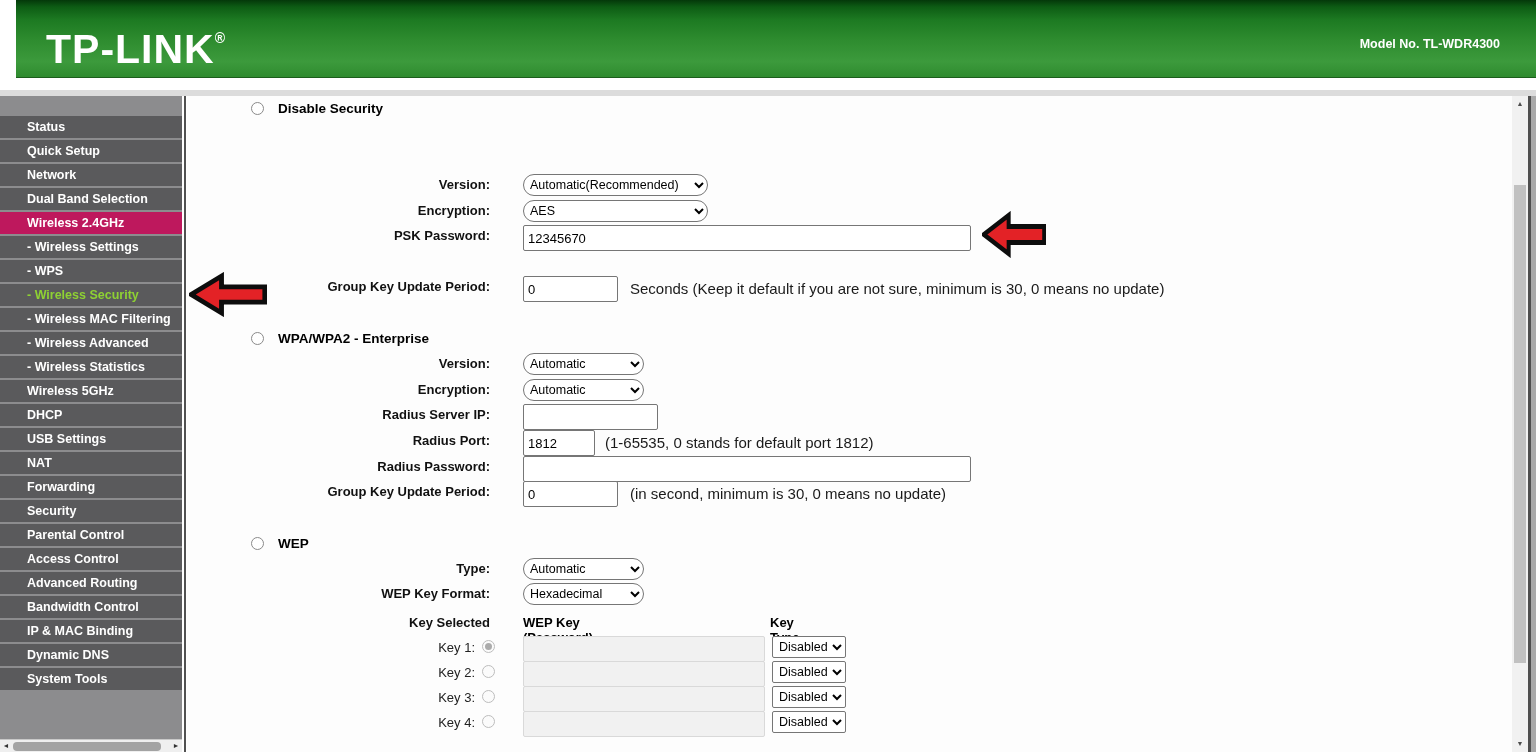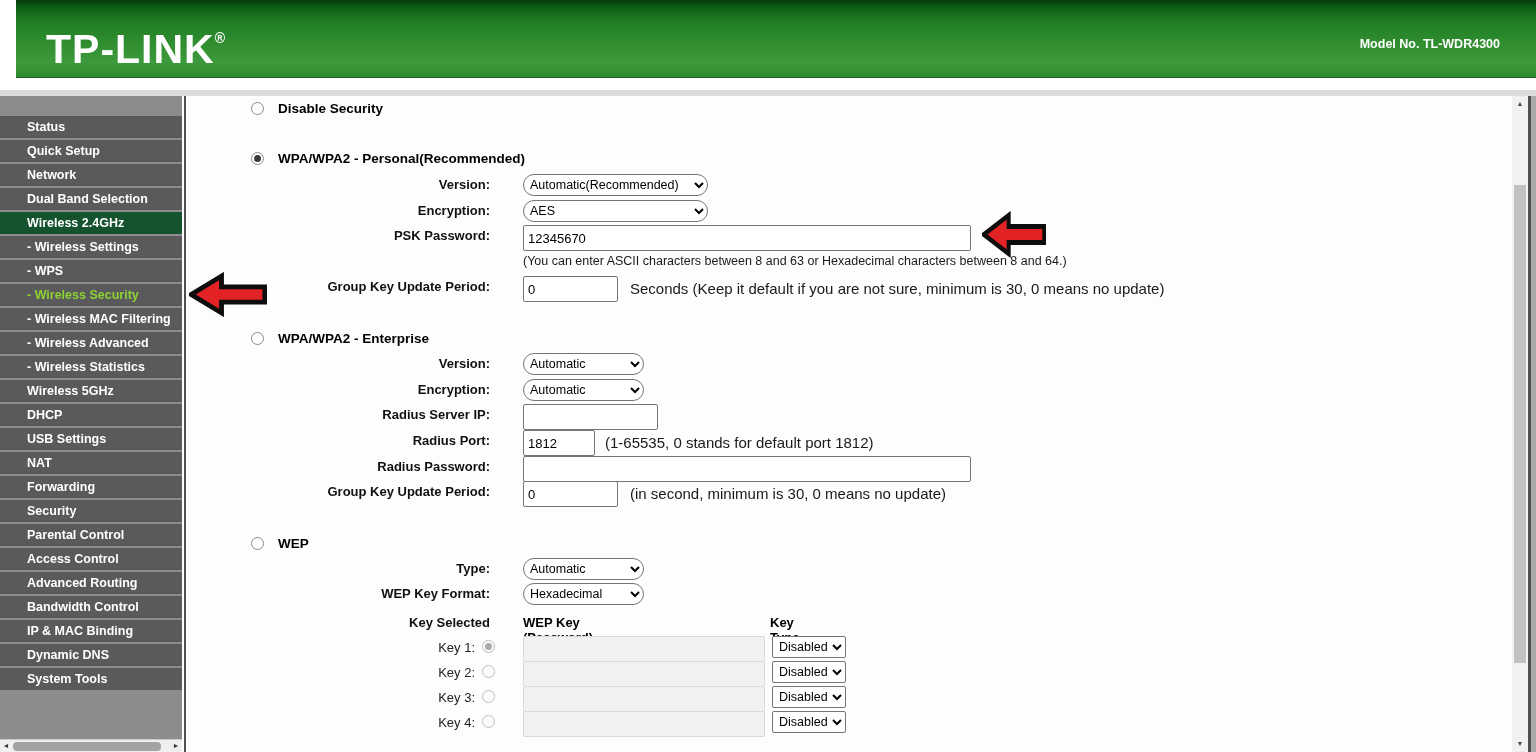--- a/index.html
+++ b/index.html
@@ -25,21 +25,21 @@
   
   .under-strip { position:absolute; left:0; top:90px; width:1536px; height:6px; background:#dcdcdc; }
   
   .sidebar { position:absolute; left:0; top:96px; width:182px; height:656px; background:#8c8c8e; }
   .sidebar-spacer { height:20px; }
   .menu-item {
     height:22px; margin-bottom:2px; background:#5a5a5c; color:#fff;
     font-size:12.5px; font-weight:bold; line-height:22px; padding-left:27px;
     cursor:pointer; white-space:nowrap; overflow:hidden;
   }
-  .menu-item.active-section { background:#14532d; }
+  .menu-item.active-section { background:#be185d; }
   .menu-item.active-page { color:#8ed133; }
   .sidebar-hscroll {
     position:absolute; left:0; bottom:0; width:182px; height:13px;
     background:#efefef; border-top:1px solid #c9c9c9;
   }
   .hscroll-arrow { position:absolute; top:2px; font-size:7px; color:#333; width:10px; text-align:center; }
   .hscroll-arrow.left { left:1px; }
   .hscroll-arrow.right { right:1px; }
   .hscroll-thumb { position:absolute; left:13px; top:2px; width:148px; height:9px; background:#a3a3a3; border-radius:4px; }
   .sidebar-divider { position:absolute; left:184px; top:96px; width:2px; height:656px; background:#515151; }
@@ -137,42 +137,37 @@
   </div>
   <div class="sidebar-divider"></div>
 
   <div class="content">
 
     <div class="sec-radio" style="left:64px; top:4px;">
       <span class="radio"></span>
       <span class="sec-label">Disable Security</span>
     </div>
 
-    <div class="sec-radio" style="left:64px; top:54px;">
-      <span class="radio sel"></span>
-      <span class="sec-label">WPA/WPA2 - Personal(Recommended)</span>
-    </div>
 
     <div class="frow" style="top:78px;">
       <span class="flabel">Version:</span>
       <select class="fctrl" style="width:185px;">
         <option>Automatic(Recommended)</option>
       </select>
     </div>
     <div class="frow" style="top:104px;">
       <span class="flabel">Encryption:</span>
       <select class="fctrl" style="width:185px;">
         <option>AES</option>
       </select>
     </div>
     <div class="frow" style="top:129px;">
       <span class="flabel">PSK Password:</span>
       <input type="text" class="fctrl" style="width: 448px;" value="12345670">
     </div>
-    <div class="hint-line" style="top:158px;">(You can enter ASCII characters between 8 and 63 or Hexadecimal characters between 8 and 64.)</div>
     <div class="frow" style="top:180px;">
       <span class="flabel">Group Key Update Period:</span>
       <input type="text" class="fctrl" style="width: 95px;" value="0">
       <span class="thint" style="left:443px;">Seconds (Keep it default if you are not sure, minimum is 30, 0 means no update)</span>
     </div>
 
     <div class="sec-radio" style="left:64px; top:234px;">
       <span class="radio"></span>
       <span class="sec-label">WPA/WPA2 - Enterprise</span>
     </div>

